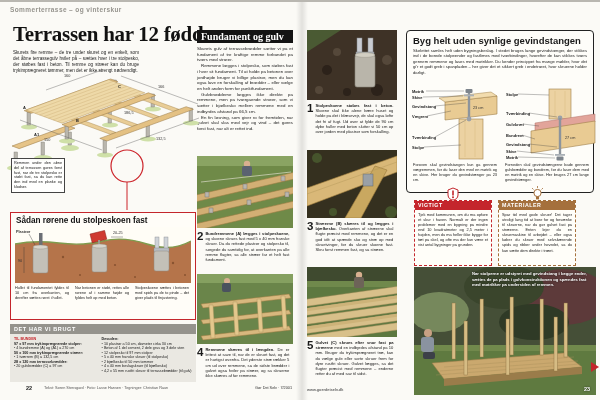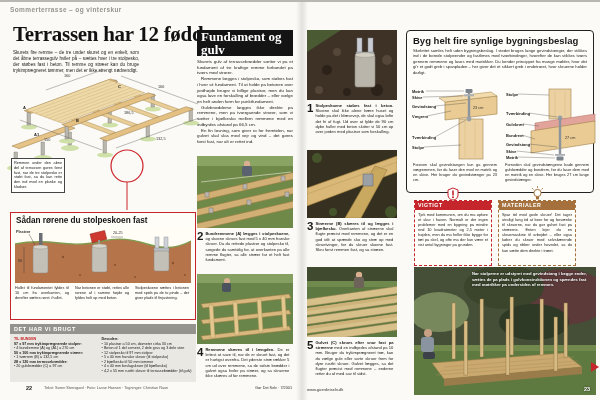--- a/index.html
+++ b/index.html
@@ -13,21 +13,21 @@
         background:linear-gradient(90deg,rgba(0,0,0,0) 0%,rgba(0,0,0,.10) 50%,rgba(0,0,0,0) 100%);z-index:40;pointer-events:none}
   .topedge{position:absolute;top:0;left:0;width:600px;height:2px;background:#b9b7b1;z-index:41}
   .kicker{font-size:6.5px;font-weight:bold;color:#96948e;letter-spacing:.4px}
   .title{font-family:"Liberation Serif",serif;font-weight:bold;font-size:21px;letter-spacing:-.3px;color:#111}
   .tiny{font-size:4.4px;line-height:1.3;text-align:justify}
   .cap{font-size:3.9px;line-height:1.27;text-align:justify}
   .stepnum{font-size:11.5px;font-weight:bold;line-height:1}
   .steptext{font-size:4.1px;line-height:1.28;text-align:justify}
   .steptext b{font-weight:bold}
   .colhead{background:#141414;color:#fff;font-family:"Liberation Serif",serif;font-weight:bold;
-           font-size:13px;line-height:13px;padding-left:4px}
+           font-size:10px;line-height:13px;padding-left:4px}
   .redbox{border:1.5px solid #c4262c;background:#fffdf8}
   .redbox h2{font-size:8.2px;font-weight:bold;color:#111;padding:3px 0 0 5px}
   .usedbox{background:#eae8e2}
   .usedhead{background:#95938d;color:#fff;font-size:5.5px;font-weight:bold;letter-spacing:.6px;
             line-height:10px;padding-left:4px}
   .useditem{display:block;font-size:3.7px;line-height:1.22}
   .ub{font-weight:bold}
   .ured{color:#c4262c;font-weight:bold}
   .bigbox{border:1.2px solid #222;border-radius:4px;background:#fefdf9}
   .bigbox h2{font-size:9.5px;font-weight:bold;padding:4px 0 0 6px}
@@ -336,21 +336,21 @@
     </g>
   </svg>
   <div class="abs" style="left:5px;top:340px;width:90px;display:flex;gap:2px">
     <div class="stepnum">5</div>
     <div class="steptext" style="width:78px"><b>Gulvet (C) skrues efter snor fast på stræerne</b><span> med en indbyrdes afstand på 10 mm. Bruger du trykimprægneret træ, kan du vælge gule eller sorte skruer frem for dyre rustfri skruer. Gulvet lægges, så det flugter præcist med remmene – enderne retter du af med sav til sidst.</span></div>
   </div>
 
   <div class="abs footer-small" style="left:5px;top:388px;font-weight:bold;color:#666">www.goerdetselv.dk</div>
 
   <div class="abs bigbox" style="left:104px;top:30px;width:188px;height:163px">
-    <h2>Byg helt fire synlige bygningsbeslag</h2>
+    <h2>Byg helt uden synlige gevindstangen</h2>
     <div class="tiny" style="margin:2px 6px 0 6px;font-size:4.2px">Skelettet samles helt uden bygningsbeslag. I stedet bruges lange gevindstænger, der stikkes ind i de borede stolpeender og fastlimes med tværbindinger, hvorefter de kan stikkes tværs gennem remmene og låses med møtrikker. Du kender princippet fra mange møbler, hvor det gi'r et godt greb i spånpladen – her giver det et sikkert greb i endetræet, hvor skruerne holder dårligt.</div>
 
     <div style="position:absolute;left:4px;top:56px;display:flex;gap:6px">
 
       <svg width="88" height="74" viewBox="0 0 88 74">
         <rect x="48" y="32" width="24" height="40" fill="#ecd2a2" stroke="#a08049" stroke-width=".6"></rect>
         <line x1="54" y1="34" x2="54" y2="70" stroke="#d9b97f" stroke-width=".5"></line>
         <line x1="64" y1="34" x2="64" y2="70" stroke="#d9b97f" stroke-width=".5"></line>
         <polygon points="34,15 86,9 86,27 34,33" fill="#e9cb93" stroke="#a08049" stroke-width=".6"></polygon>
         <polygon points="34,15 86,9 80,5 28,11" fill="#f2dcae" stroke="#a08049" stroke-width=".5"></polygon>

